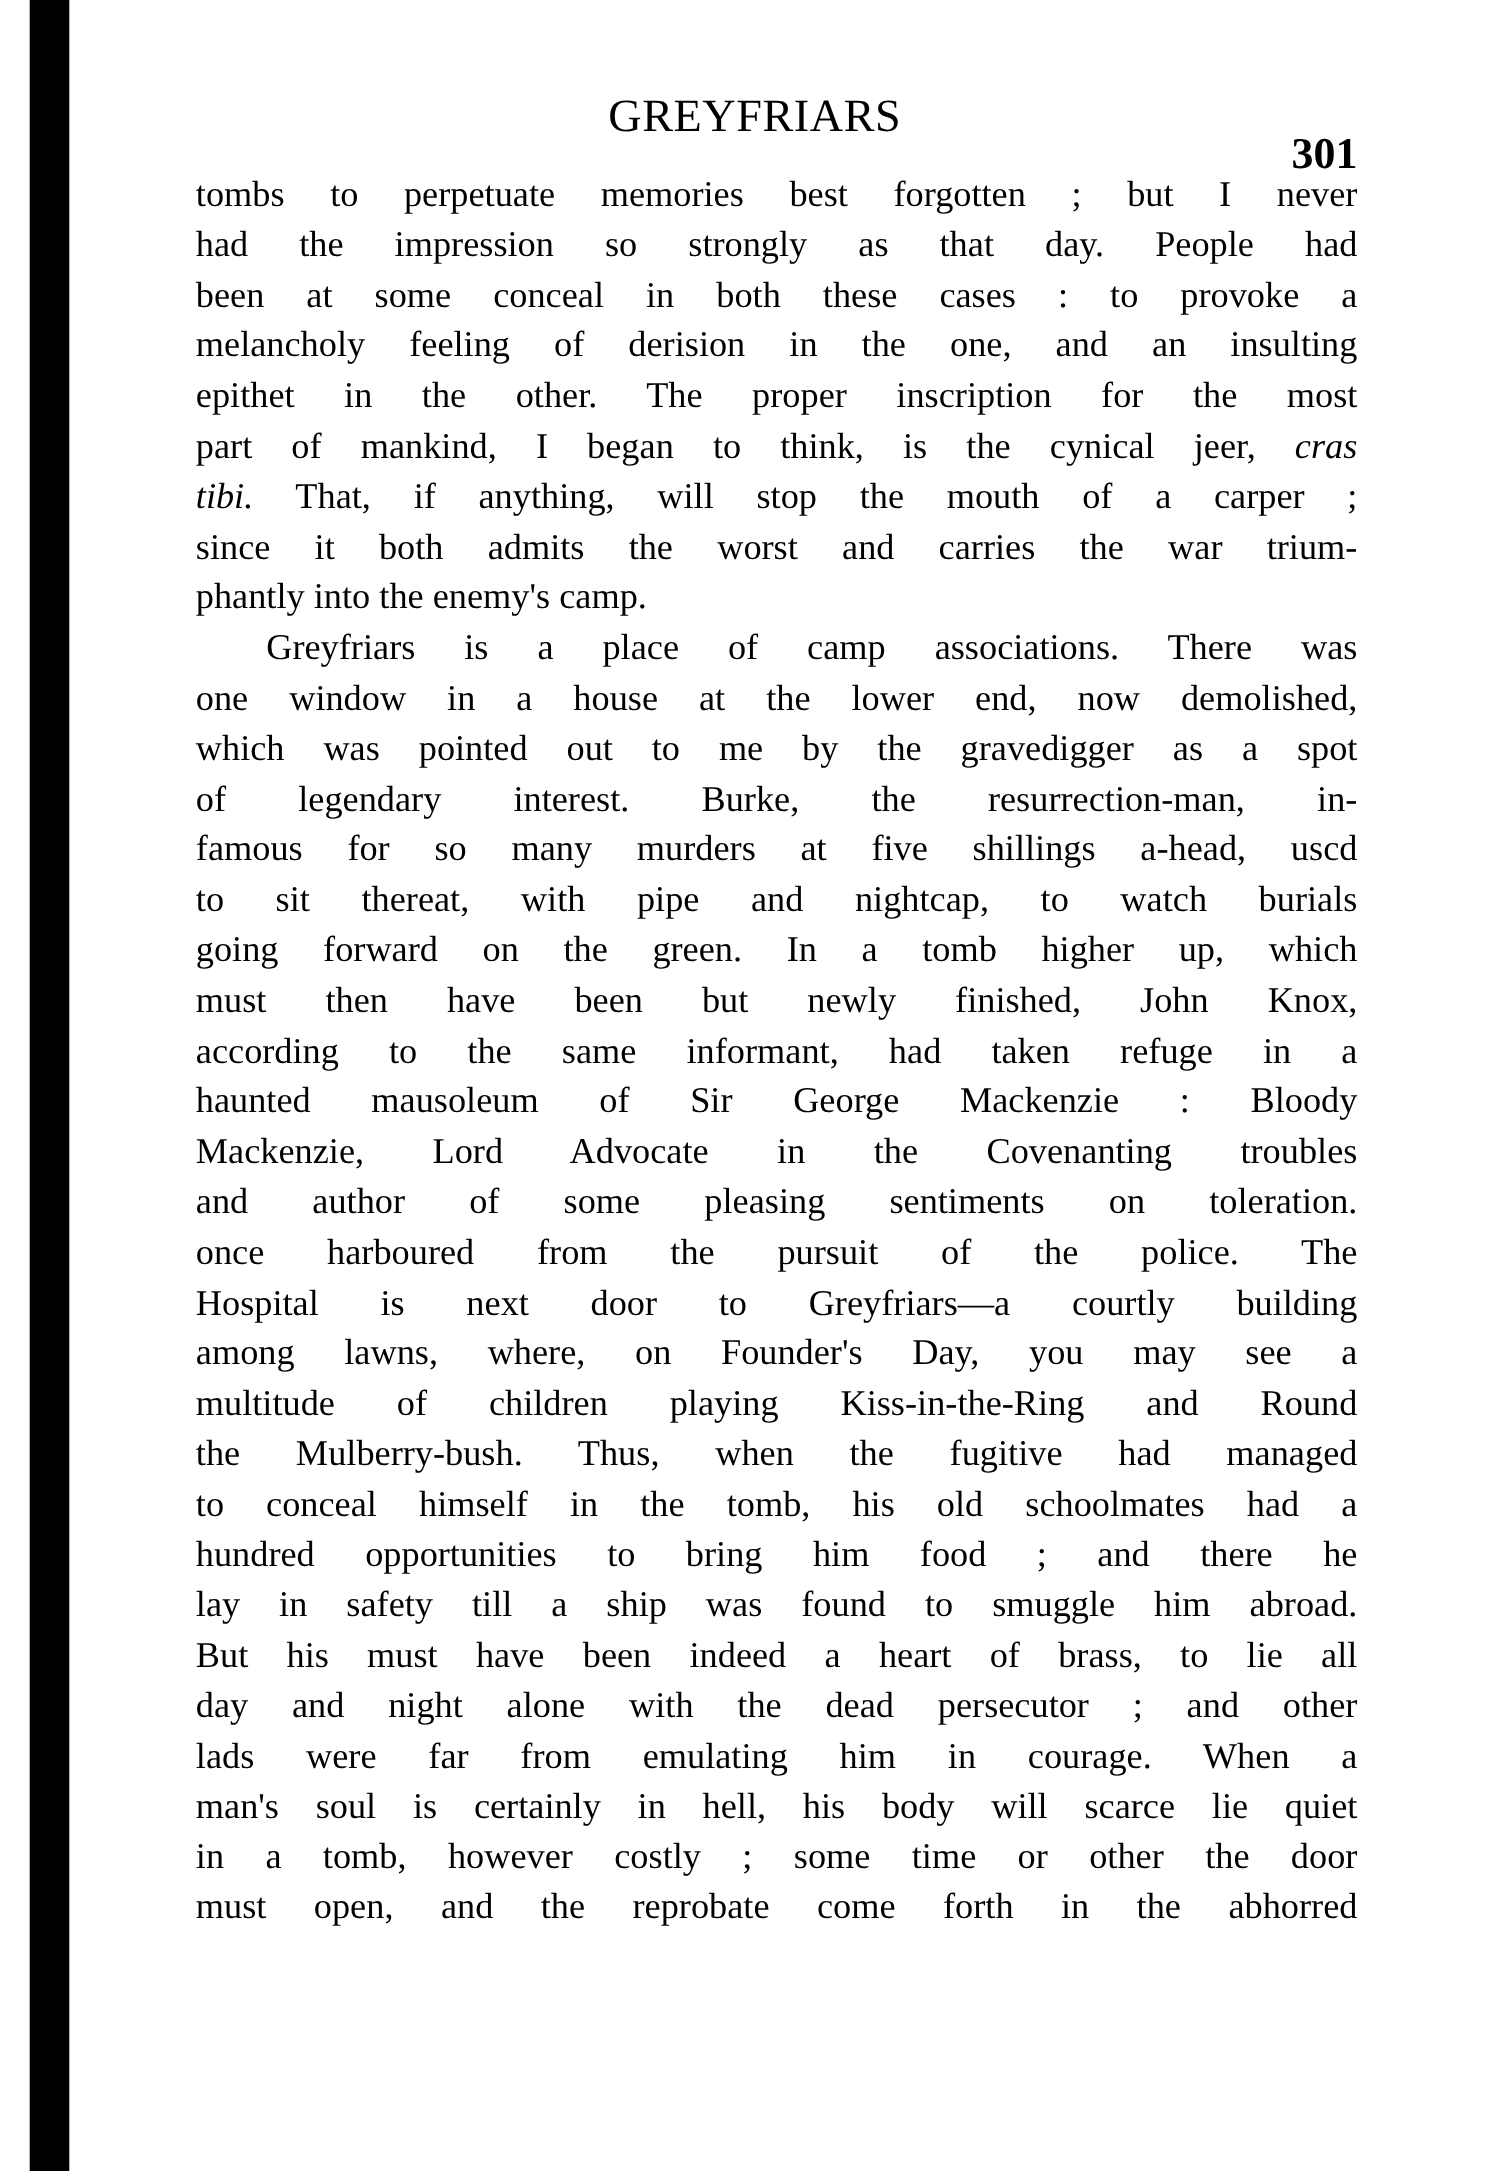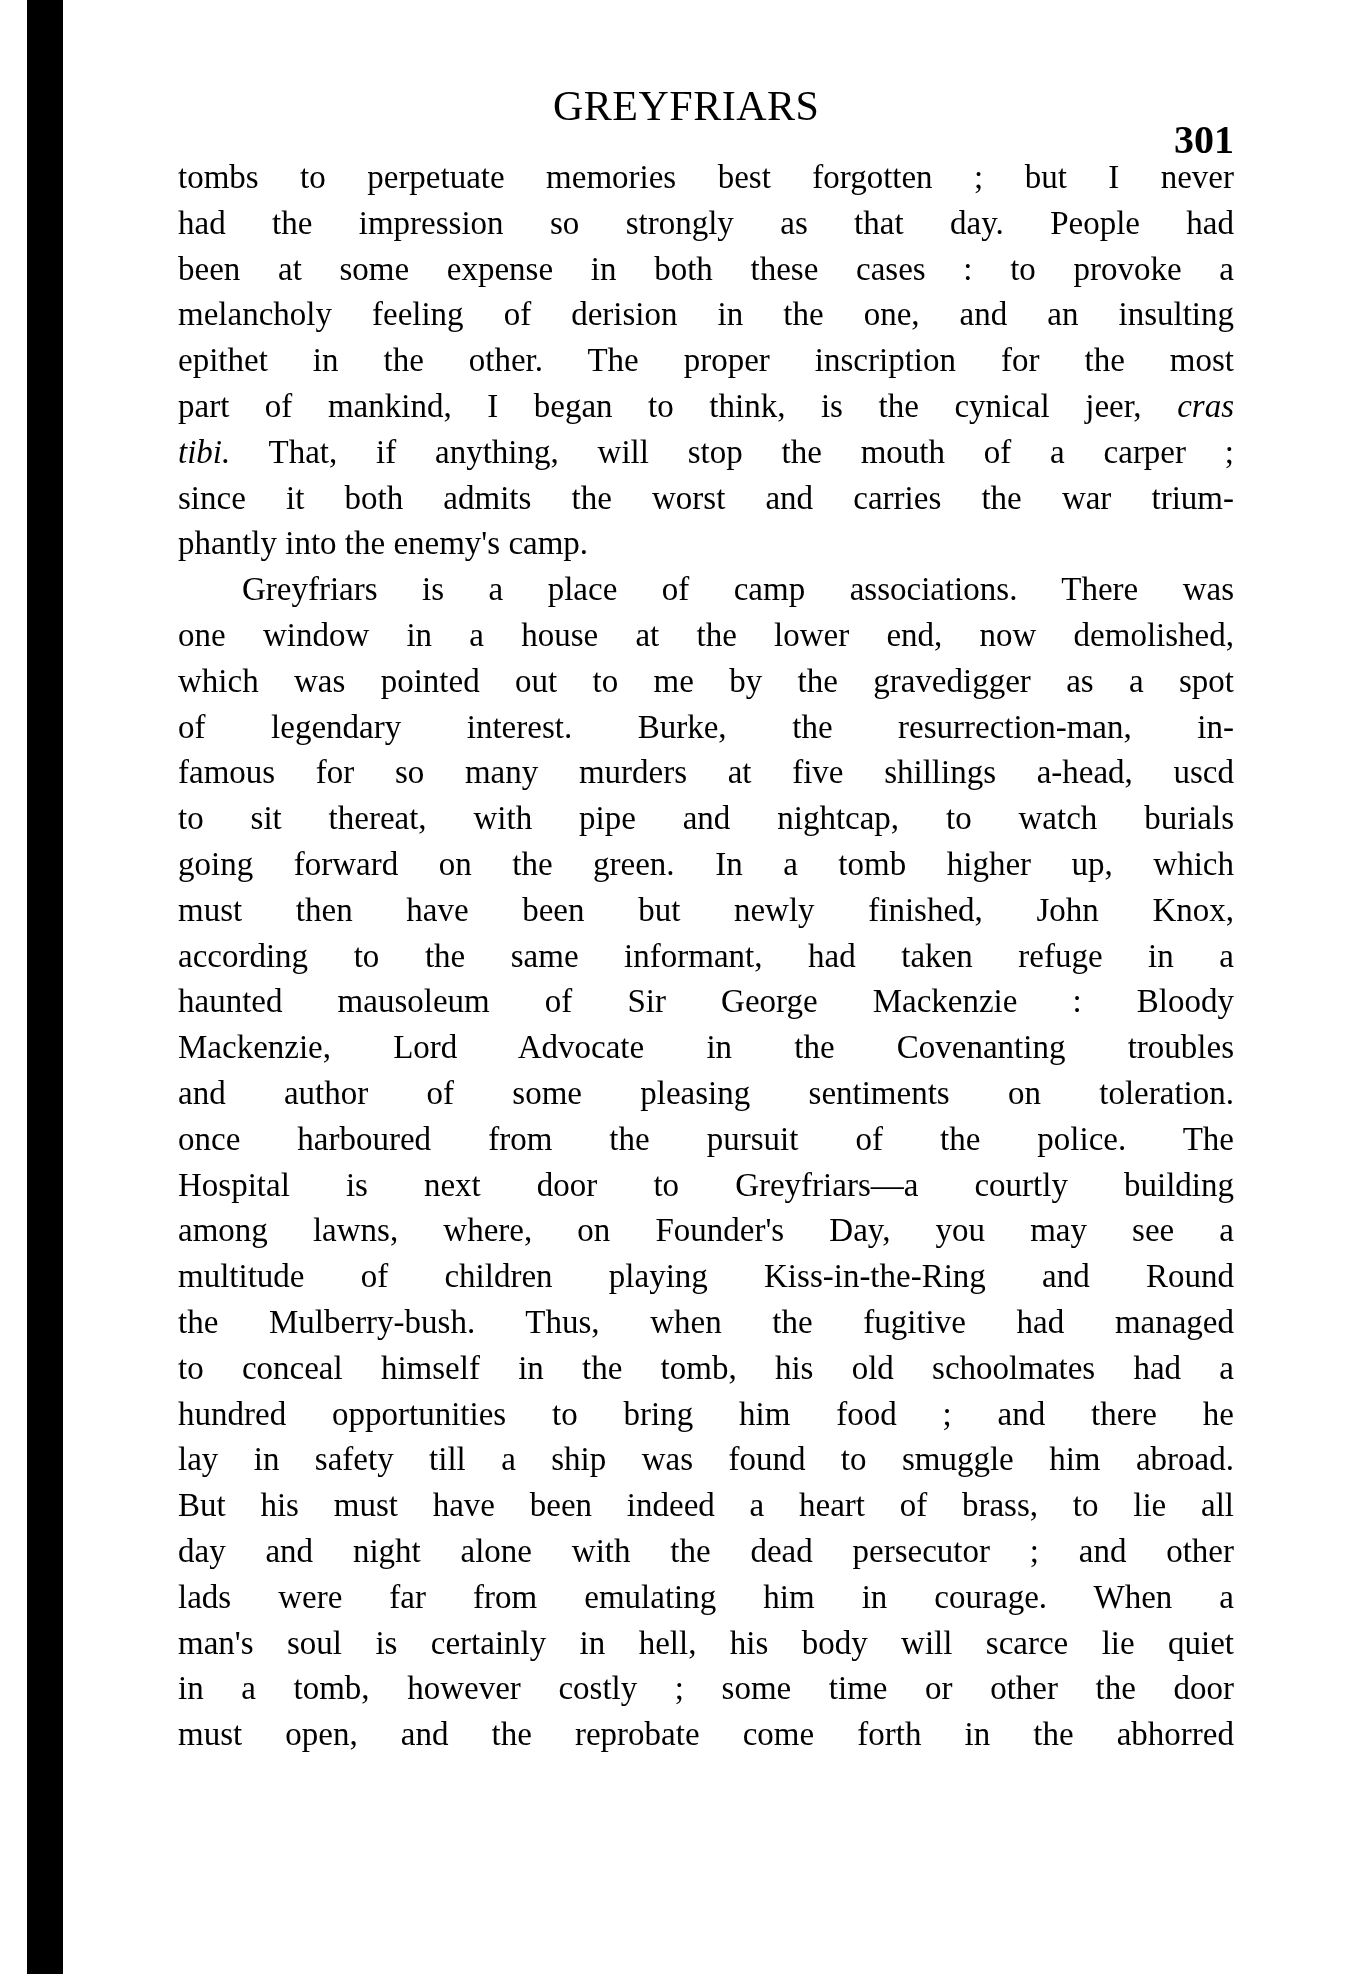--- a/index.html
+++ b/index.html
@@ -41,21 +41,21 @@
 
 <div class="page-header">
   <span class="running-head">GREYFRIARS</span>
   <span class="page-number">301</span>
 </div>
 
 <div class="body-text" id="body-text">
     <div>
       <span class="line">tombs to perpetuate memories best forgotten ; but I never</span>
       <span class="line">had the impression so strongly as that day. People had</span>
-      <span class="line">been at some expense in both these cases : to provoke a</span>
+      <span class="line">been at some conceal in both these cases : to provoke a</span>
       <span class="line">melancholy feeling of derision in the one, and an insulting</span>
       <span class="line">epithet in the other. The proper inscription for the most</span>
       <span class="line">part of mankind, I began to think, is the cynical jeer, <span class="it">cras</span></span>
       <span class="line"><span class="it">tibi.</span> That, if anything, will stop the mouth of a carper ;</span>
       <span class="line">since it both admits the worst and carries the war trium-</span>
       <span class="line last">phantly into the enemy's camp.</span>
     </div>
     <div>
       <span class="line indent">Greyfriars is a place of camp associations. There was</span>
       <span class="line">one window in a house at the lower end, now demolished,</span>

